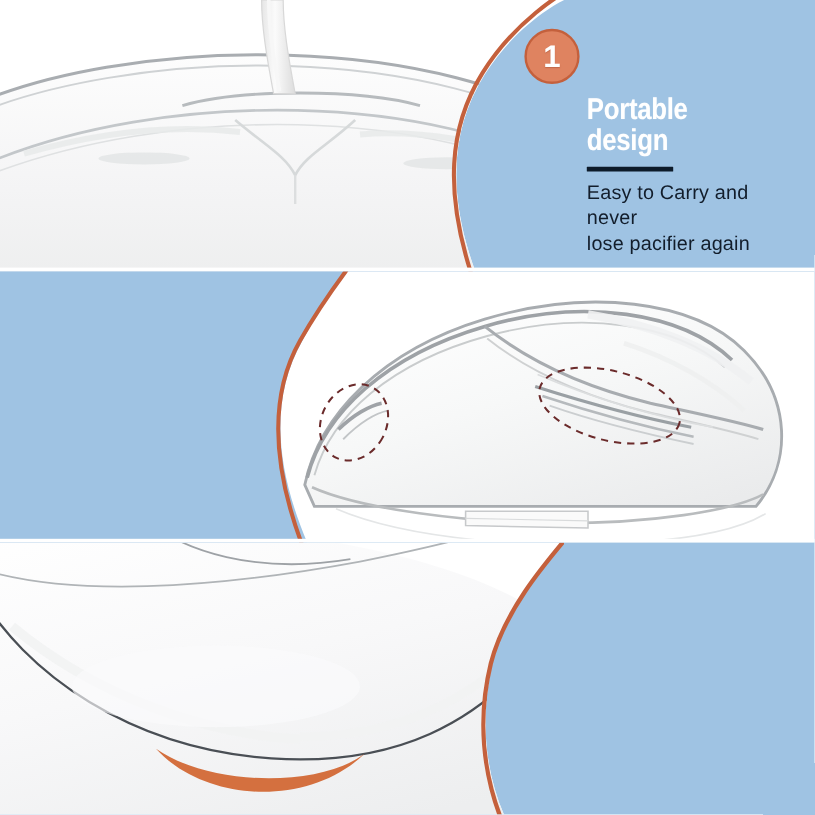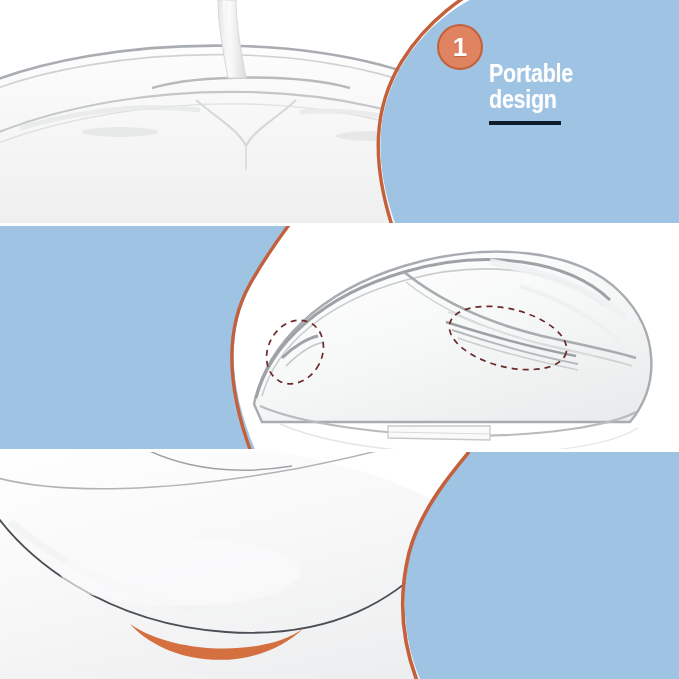--- a/index.html
+++ b/index.html
@@ -74,21 +74,21 @@
     color: #121d2b;
     font-size: 16.5px;
     line-height: 1.28;
     white-space: pre-line;
     letter-spacing: 0.15px;
   }
   .align-left  { text-align: left; }
   .align-left .t-title  { transform-origin: left center; }
 
   
-  #text-1 { left: 489px; top: 60px; width: 180px; }
+  #text-1 { left: 489px; top: 78px; width: 180px; }
   #text-1 .t-rule { width: 72px; }
 
   
   .badge {
     position: absolute;
     width: 46px;
     height: 46px;
     border-radius: 50%;
     background: #df8360;
     border: 2px solid #c4603c;
@@ -154,20 +154,22 @@
           <path d="M224,0 C224,26 228,50 233,76" fill="none" stroke="#f7f7f7" stroke-width="3"></path>
         </g>
 
         <path d="M470,-6 C470,-6 430,16 402,61 C374,106 370,160 394,232" fill="none" stroke="#c4603c" stroke-width="3.4" stroke-linecap="round"></path>
       </svg>
     </div>
 
     <div class="textblock align-left" id="text-1">
       <div class="t-title">Portable design</div>
       <div class="t-rule"></div>
+      <div class="t-body">Easy to Carry and never
+lose pacifier again</div>
     </div>
 
     <div class="badge" id="badge-1">1</div>
   </div>
 
   <div class="panel-divider" id="divider-1"></div>
 
   <div class="panel" id="panel-2">
 
     <div class="stage" style="left:190px; width:489px;">

